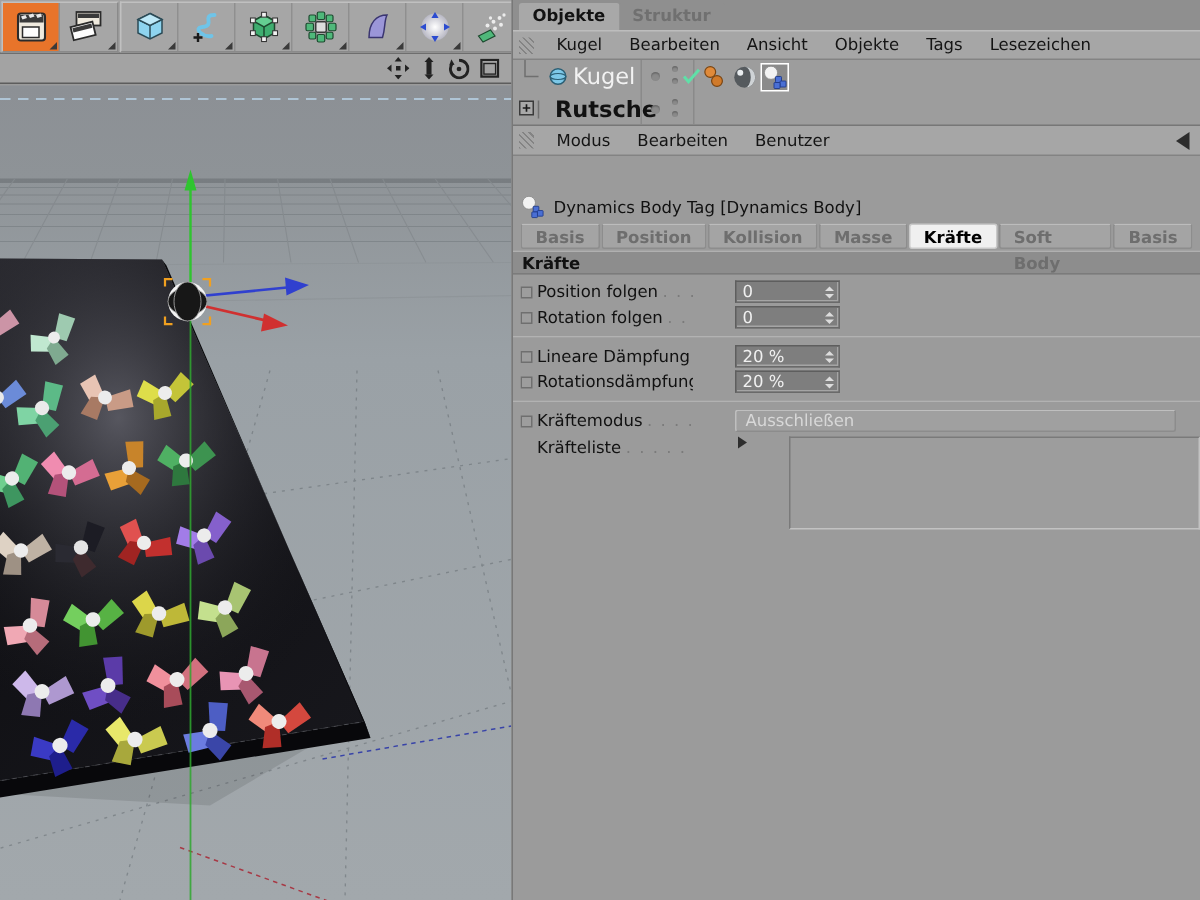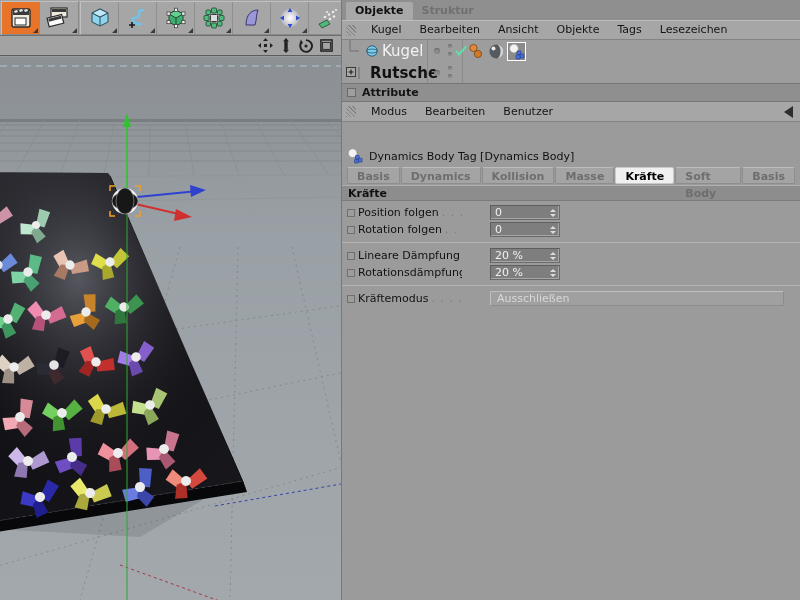--- a/index.html
+++ b/index.html
@@ -634,24 +634,20 @@
           <circle cx="6" cy="5.5" r="4.4" fill="#f2f2f2" stroke="#8a8a8a" stroke-width=".6"></circle>
           <g fill="#4a6fd4" stroke="#1f3a8a" stroke-width=".6">
             <rect x="9" y="8" width="4" height="4" rx="0.5"></rect>
             <rect x="12" y="11" width="4" height="4" rx="0.5"></rect>
             <rect x="8" y="12" width="4" height="4" rx="0.5"></rect>
           </g>
         </svg>
       </div>
     </div>
 
-    <div class="attr-title">
-      <span class="attr-chk"></span>
-      <span class="attr-title-txt">Attribute</span>
-    </div>
 
     <div class="attr-menu">
       <span class="grip"></span>
       <span class="mitem">Modus</span>
       <span class="mitem">Bearbeiten</span>
       <span class="mitem">Benutzer</span>
       <span class="attr-arrow"></span>
     </div>
 
     <div class="obj-line">
@@ -661,21 +657,21 @@
           <rect x="9" y="8" width="4" height="4" rx="0.5"></rect>
           <rect x="12" y="11" width="4" height="4" rx="0.5"></rect>
           <rect x="8" y="12" width="4" height="4" rx="0.5"></rect>
         </g>
       </svg>
       <span class="obj-line-txt">Dynamics Body Tag [Dynamics Body]</span>
     </div>
 
     <div class="tabrow">
       <div class="ptab">Basis</div>
-      <div class="ptab">Dynamics</div>
+      <div class="ptab">Position</div>
       <div class="ptab">Kollision</div>
       <div class="ptab">Masse</div>
       <div class="ptab active">Kräfte</div>
       <div class="ptab">Soft Body</div>
       <div class="ptab">Basis</div>
     </div>
 
     <div class="sec-head">Kräfte</div>
 
     <div class="params">
@@ -748,16 +744,24 @@
         <span class="lbl-cell">
           <span class="pbox"></span>
           <span class="plabel">Kräftemodus</span>
           <span class="pdots">. . . . . .</span>
         </span>
         <span class="combo">
           <span class="val">Ausschließen</span>
         </span>
       </div>
 
+      <div class="prow" style="height:66px; align-items:flex-start; padding-top:2px">
+        <span class="lbl-cell sub" style="height:15px; align-items:center">
+          <span class="plabel">Kräfteliste</span>
+          <span class="pdots">. . . . . .</span>
+        </span>
+        <span class="tri"></span>
+        <span class="listbox"></span>
+      </div>
 
     </div>
   </div>
 </div>
 
 </body></html>

